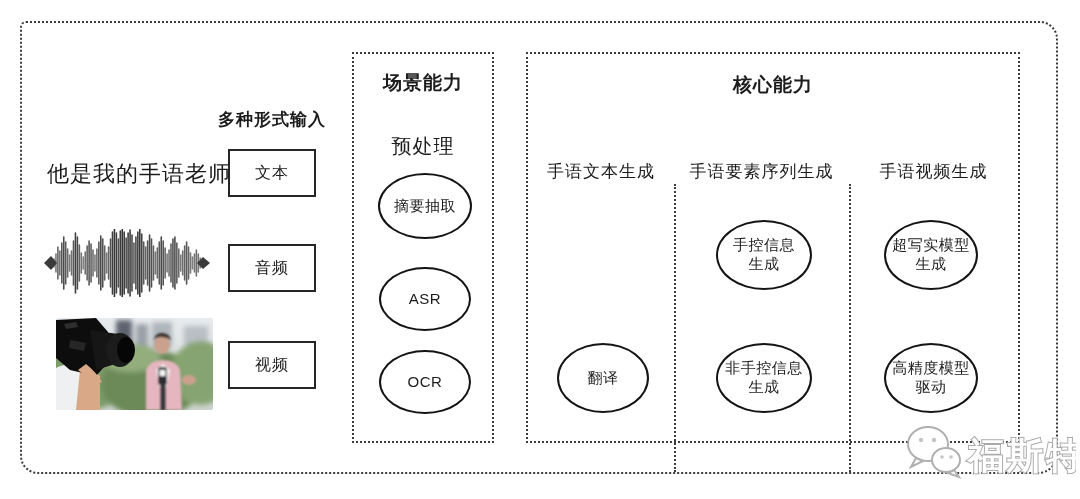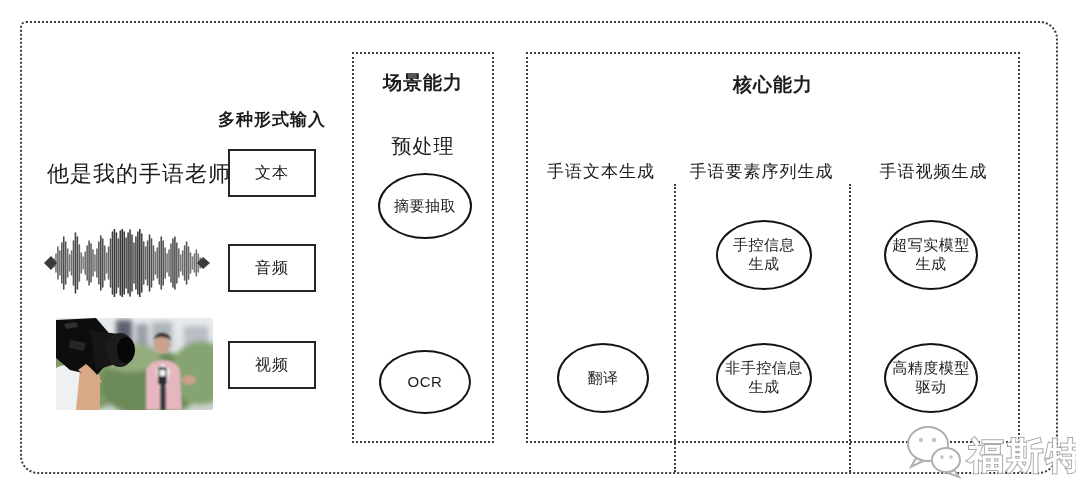--- a/index.html
+++ b/index.html
@@ -192,20 +192,23 @@
   <div class="abs io-box" style="left:228px;top:341px;width:84px;height:44px;">
     <span>视频</span>
   </div>
 
   <div class="abs group-frame scene-frame">
     <div class="abs group-title" style="left:0;top:16px;width:138px;">场景能力</div>
     <div class="abs stage-label" style="left:0;top:79px;width:138px;">预处理</div>
     <div class="abs ellipse" style="left:24px;top:119px;width:90px;height:62px;">
       <span>摘要抽取</span>
     </div>
+    <div class="abs ellipse" style="left:25px;top:213px;width:88px;height:60px;">
+      <span>ASR</span>
+    </div>
     <div class="abs ellipse" style="left:25px;top:296px;width:88px;height:60px;">
       <span>OCR</span>
     </div>
   </div>
 
   <div class="abs group-frame core-frame">
     <div class="abs group-title" style="left:0;top:18px;width:490px;">核心能力</div>
 
     <div class="abs divider" style="left:146px;"></div>
     <div class="abs divider" style="left:321px;"></div>

